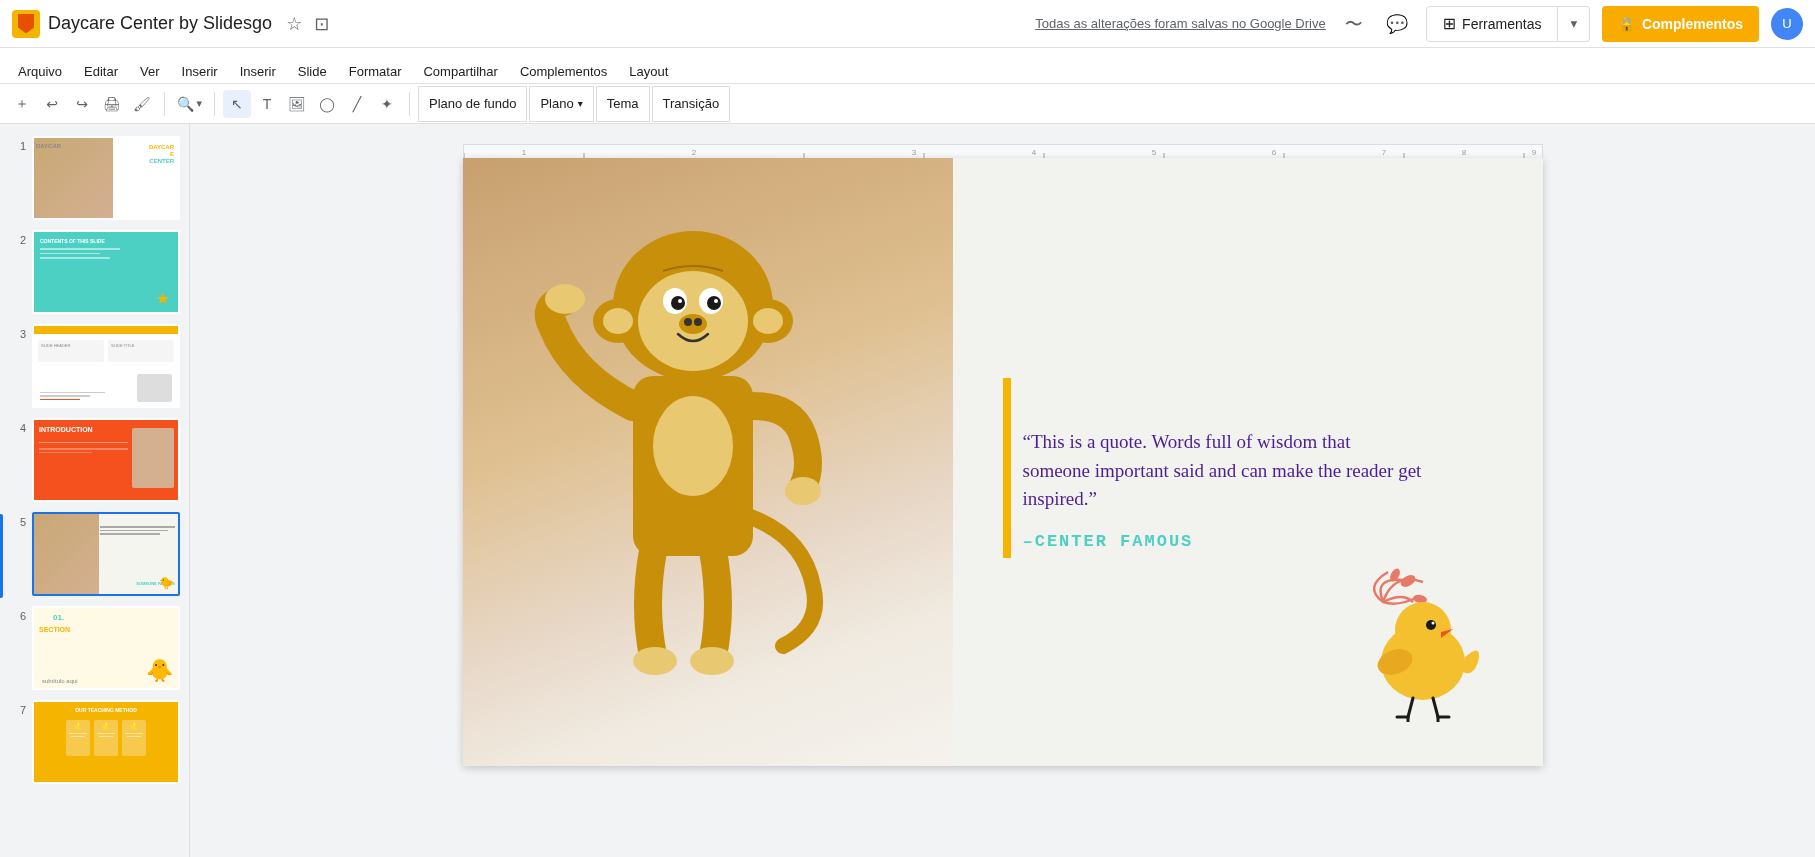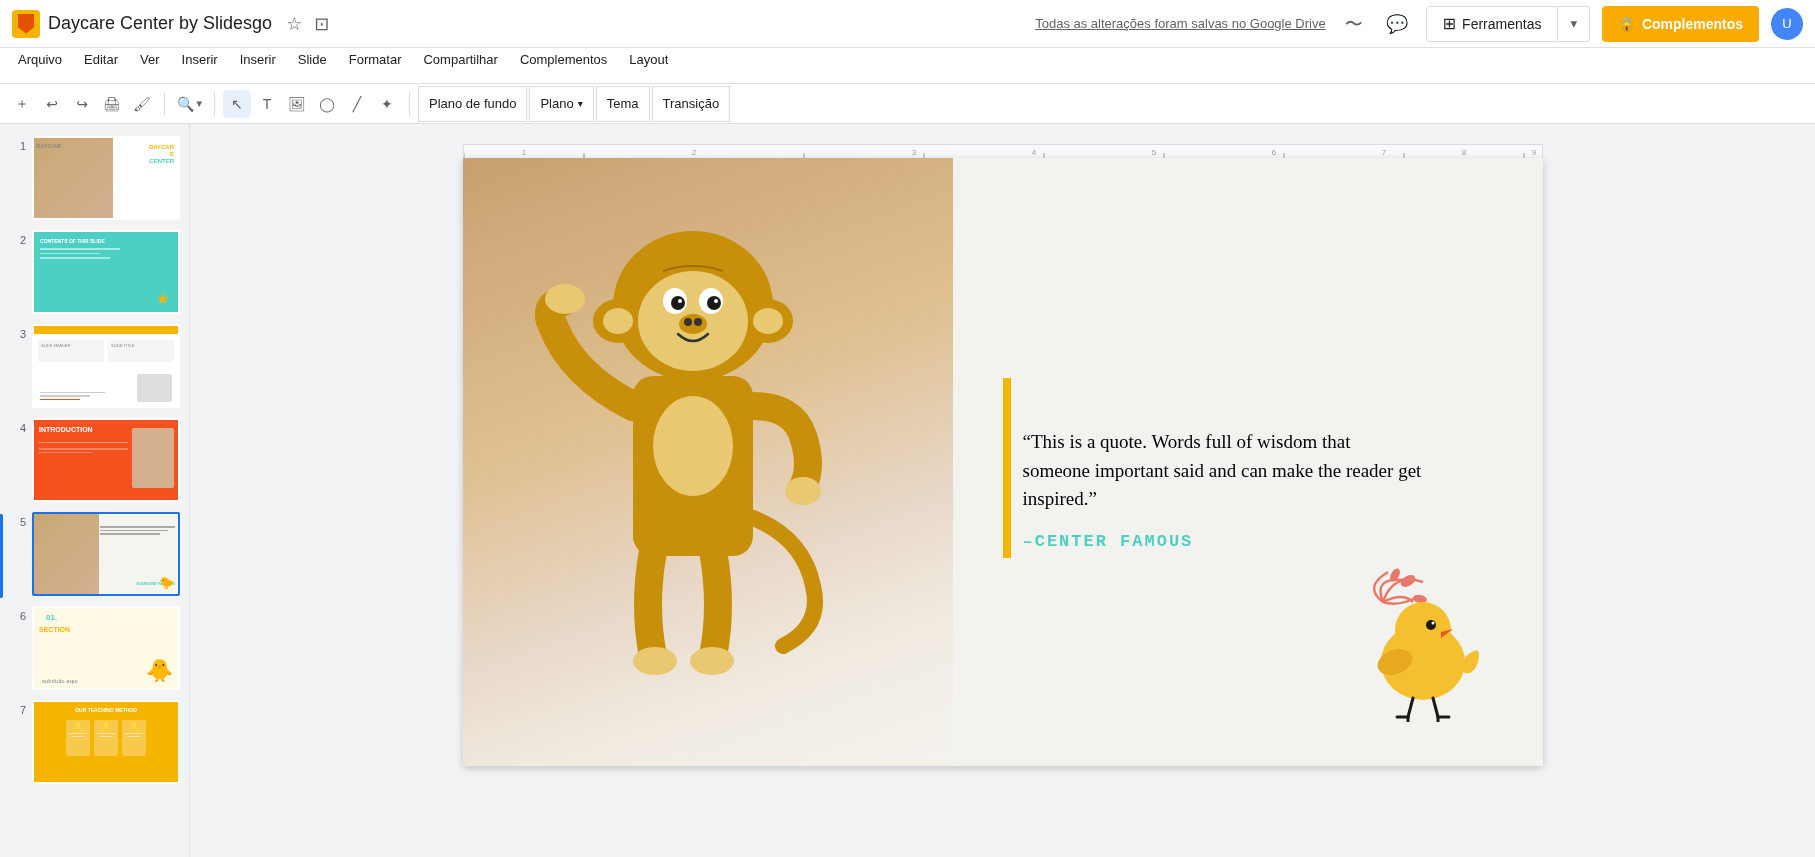--- a/index.html
+++ b/index.html
@@ -64,21 +64,21 @@
       padding: 0 16px;
       font-size: 14px; color: #fff; font-weight: 600; cursor: pointer;
       display: flex; align-items: center; gap: 6px;
     }
 
     
     #menu-bar {
       height: 36px;
       background: #fff;
       display: flex;
-      align-items: flex-start;
+      align-items: flex-end;
       padding: 0 8px;
       border-bottom: 1px solid #e0e0e0;
       gap: 2px;
     }
     .menu-item {
       padding: 4px 10px;
       font-size: 13px; color: #202124;
       cursor: pointer; border-radius: 4px;
     }
 
@@ -216,21 +216,21 @@
     }
 
     
     .quote-section {
       position: absolute;
       left: 560px; top: 270px;
       width: 400px;
     }
     .quote-text {
       font-size: 19px;
-      color: #000000;
+      color: #4c1d95;
       line-height: 1.5;
       font-family: Georgia, serif;
     }
     .quote-author {
       margin-top: 18px;
       font-size: 17px;
       color: #4dd0c4;
       font-family: 'Courier New', monospace;
       font-weight: bold;
       letter-spacing: 2px;
@@ -426,21 +426,21 @@
         </div>
       </div>
     </div>
 
     <div style="position:absolute;left:0;width:3px;height:84px;background:#1a73e8;border-radius:0 2px 2px 0;margin-top:-88px;margin-left:0;"></div>
 
     <div class="slide-item">
       <span class="slide-num">6</span>
       <div class="slide-thumb">
         <div class="thumb-inner t6" style="background:#fffae6;">
-          <div style="position:absolute;left:12px;top:5px;font-size:8px;color:#4dd0c4;font-weight:bold;">01.</div>
+          <div style="position:absolute;left:19px;top:5px;font-size:8px;color:#4dd0c4;font-weight:bold;">01.</div>
           <div style="position:absolute;left:5px;top:18px;font-size:7px;color:#F4B400;font-weight:bold;">SECTION</div>
           <div style="position:absolute;bottom:4px;left:8px;font-size:8px;color:#888;font-size:6px;">subtítulo aqui</div>
           <div style="position:absolute;bottom:4px;right:4px;font-size:22px;">🐥</div>
         </div>
       </div>
     </div>
 
     <div class="slide-item">
       <span class="slide-num">7</span>
       <div class="slide-thumb">

